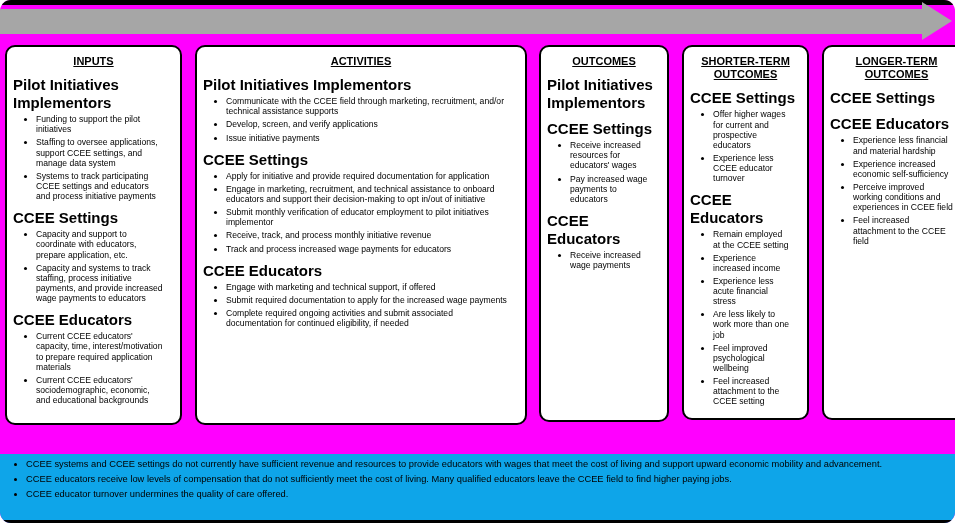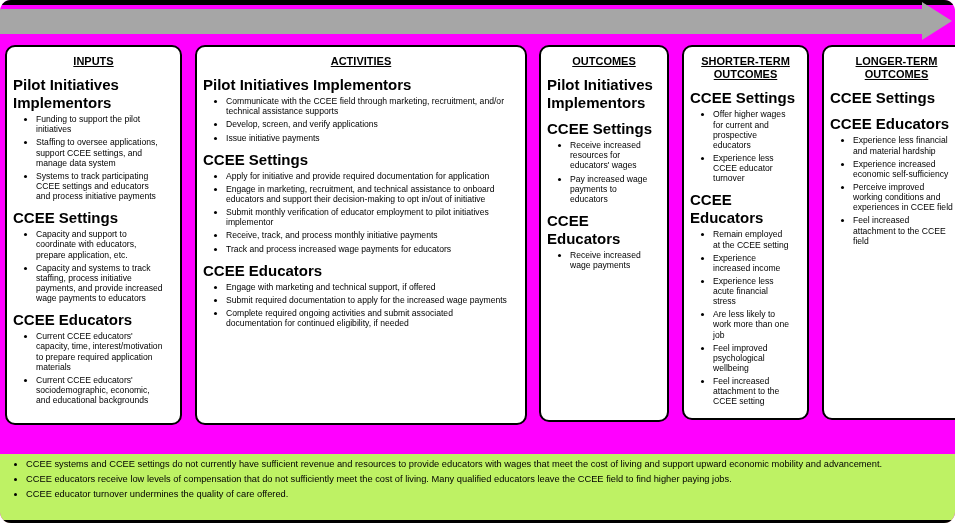--- a/index.html
+++ b/index.html
@@ -26,21 +26,21 @@
     font-size:11px; line-height:1.2; margin:4px 0 6px; }
   .sec-heading { font-weight:bold; font-size:15px; line-height:1.2; margin:8px 0 2px; }
   .col-box .sec-heading:first-of-type { margin-top:2px; }
   ul.bullets { margin:0; padding-left:13px; font-size:8.6px; line-height:1.18; }
   ul.bullets li { margin:0 10px 3px; }
 
   .root-bar { position:absolute; top:430px; left:3px; width:949px; height:17px;
     background:var(--bar-gray); color:#fff; font-size:9px; text-align:center; line-height:17px; }
 
   .bottom-panel { position:absolute; top:454px; left:0; width:955px; height:69px;
-    background:#bef264; border-bottom:3px solid #000; padding:4px 10px 0; }
+    background:#0ea5e9; border-bottom:3px solid #000; padding:4px 10px 0; }
   .bottom-panel ul { margin:0; padding-left:16px; font-size:9.3px; line-height:1.3; }
   .bottom-panel li { margin-bottom:3px; }
 </style>
 </head>
 <body>
 
 <div class="canvas">
   <div class="top-black"></div>
   <div class="arrow-body"></div>
   <div class="arrow-head"></div>
@@ -71,21 +71,21 @@
         <ul class="bullets">
           <li>Communicate with the CCEE field through marketing, recruitment, and/or technical assistance supports</li>
           <li>Develop, screen, and verify applications</li>
           <li>Issue initiative payments</li>
         </ul>
         <div class="sec-heading">CCEE Settings</div>
         <ul class="bullets">
           <li>Apply for initiative and provide required documentation for application</li>
           <li>Engage in marketing, recruitment, and technical assistance to onboard educators and support their decision-making to opt in/out of initiative</li>
           <li>Submit monthly verification of educator employment to pilot initiatives implementor</li>
-          <li>Receive, track, and process monthly initiative payments</li>
+          <li>Receive, track, and process monthly initiative revenue</li>
           <li>Track and process increased wage payments for educators</li>
         </ul>
         <div class="sec-heading">CCEE Educators</div>
         <ul class="bullets">
           <li>Engage with marketing and technical support, if offered</li>
           <li>Submit required documentation to apply for the increased wage payments</li>
           <li>Complete required ongoing activities and submit associated documentation for continued eligibility, if needed</li>
         </ul>
       </div>
       <div class="col-box col-outputs">

